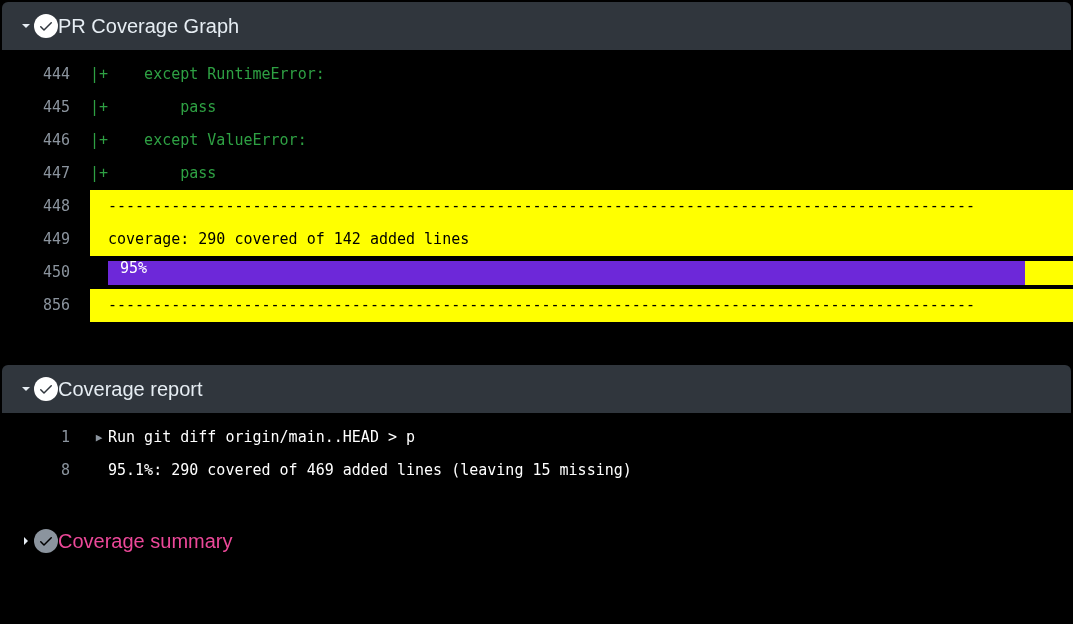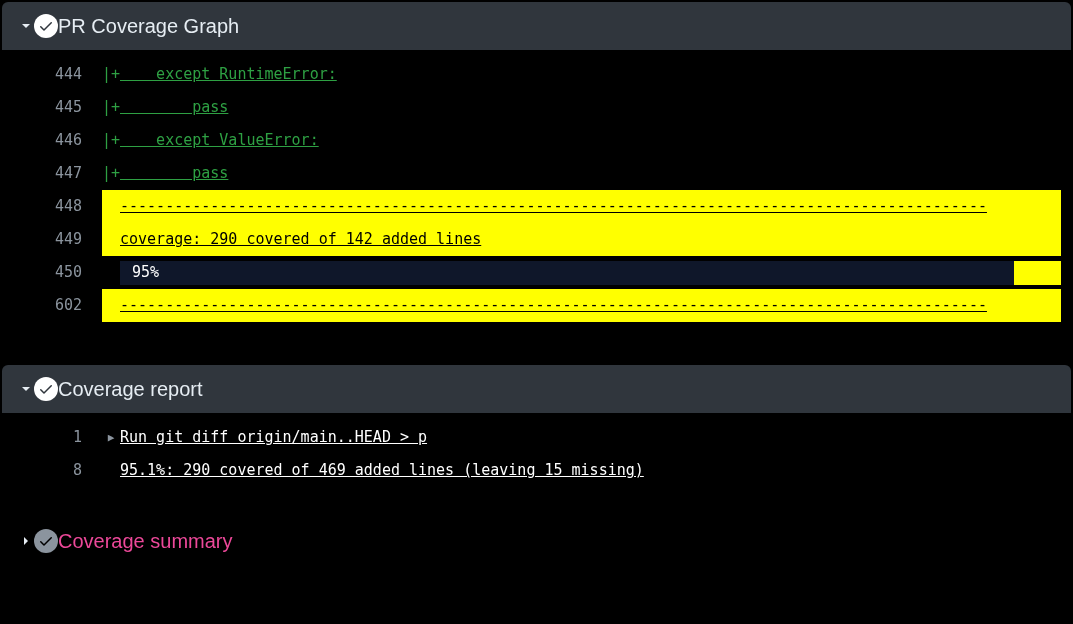--- a/index.html
+++ b/index.html
@@ -63,21 +63,21 @@
       font-weight: 500;
       color: #e6edf3;
     }
 
     .section-title.dim {
       color: #ec4899;
     }
 
     .log-body {
       background: #000;
-      padding: 8px 12px;
+      padding: 8px 0;
     }
 
     .log-line {
       display: flex;
       font-family: ui-monospace, SFMono-Regular, "SF Mono", Menlo, Consolas, monospace;
       font-size: 15px;
       line-height: 33px;
       min-height: 33px;
     }
 
@@ -100,44 +100,43 @@
     }
 
     .gutter.diffmark {
       color: #2ea043;
     }
 
     .line-content {
       flex: 1;
       white-space: pre;
       padding-left: 0;
-      text-decoration: underline;
     }
 
     .code-green { color: #2ea043; }
     .code-white { color: #ffffff; }
     .code-black { color: #000; }
 
     .hl-yellow {
       background: #ffff00;
     }
 
     .bar-row {
       flex: 1;
       display: flex;
       position: relative;
       height: 24px;
       align-self: center;
     }
 
     .bar-fill {
-      background: #0f172a;
+      background: #6d28d9;
       height: 100%;
       display: flex;
-      align-items: center;
+      align-items: flex-end;
       padding-left: 12px;
       color: #fff;
     }
 
     .bar-remaining {
       background: #ffff00;
       height: 100%;
     }
 
     .disclosure-tri {
@@ -214,21 +213,21 @@
       <span class="gutter"></span>
       <div class="bar-row">
         <div class="bar-fill" style="width:95%">
           <span>95%</span>
         </div>
         <div class="bar-remaining" style="width:5%"></div>
       </div>
     </div>
 
     <div class="log-line">
-      <span class="line-no">602</span>
+      <span class="line-no">856</span>
       <span class="gutter hl-yellow"></span>
       <span class="line-content hl-yellow code-black dash-line">------------------------------------------------------------------------------------------------</span>
     </div>
 
     <div class="log-line">
       <span class="gutter"></span>
       <span class="line-content"></span>
     </div>
   </div>
 </div>

